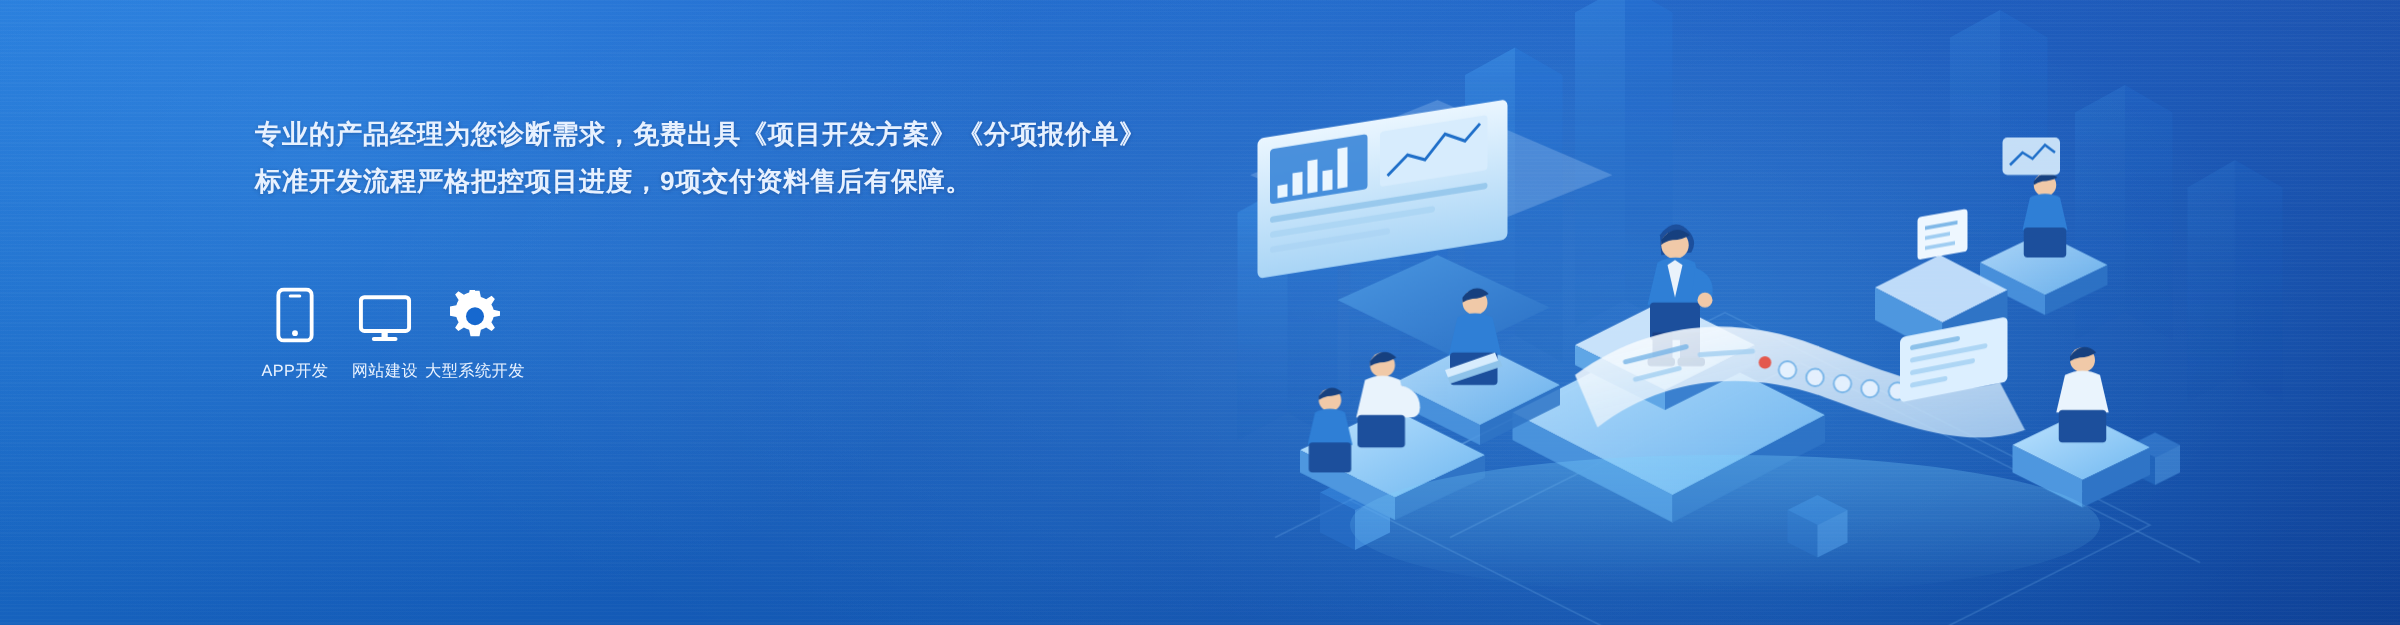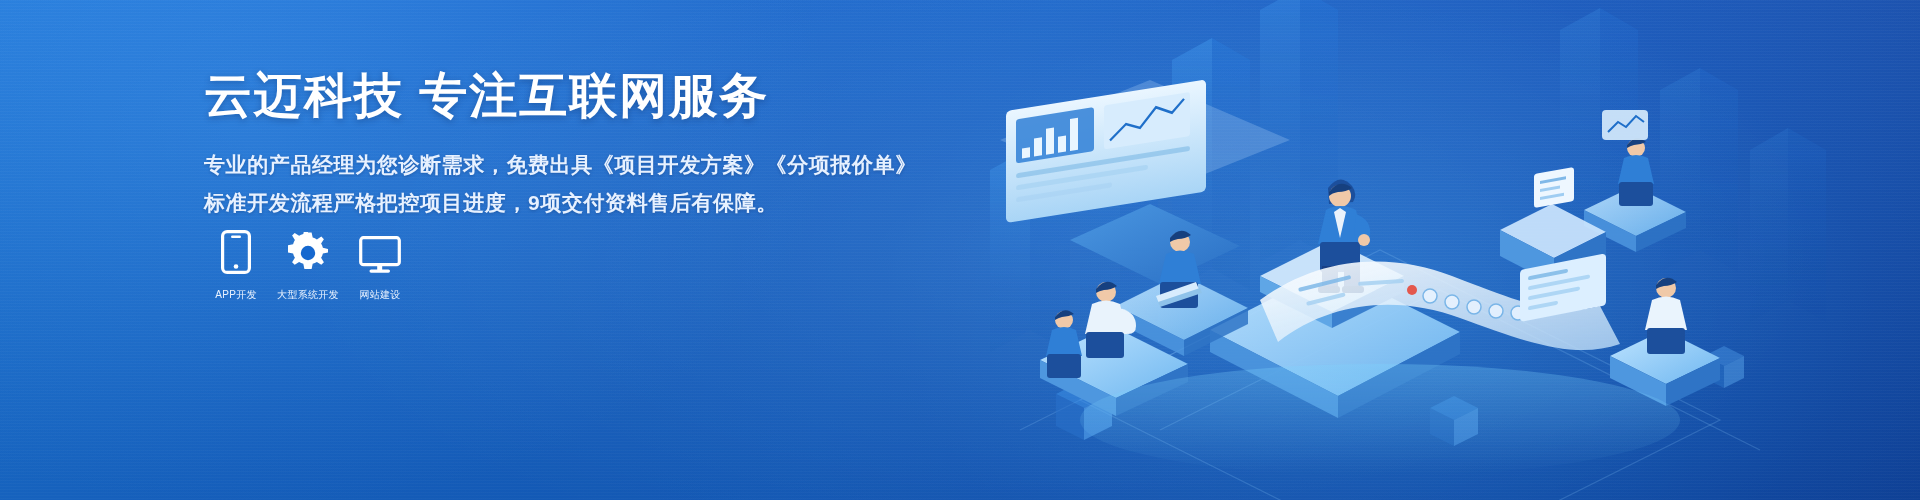--- a/index.html
+++ b/index.html
@@ -71,21 +71,21 @@
     cursor:pointer;
   }
   .svc + .svc{ margin-left:0px; }
   .svc-ico{
     height:46px; width:46px;
     display:flex; align-items:flex-end; justify-content:center;
   }
   .svc-ico svg{ display:block; }
   .svc-label{
     margin-top:14px;
-    font-size:10px;
+    font-size:13px;
     color:#eaf3ff;
     white-space:nowrap;
     letter-spacing:0.3px;
   }
 
   
   .art{
     position:absolute; right:0; top:0; width:960px; height:500px; z-index:10;
   }
   .art svg{ display:block; width:960px; height:500px; }
@@ -309,21 +309,20 @@
         </g>
       </g>
 
       <ellipse cx="420" cy="420" rx="300" ry="56" fill="url(#glow)"></ellipse>
     </svg>
   </div>
 
   <div class="vignette"></div>
 
   <div class="copy">
-    <h1 class="headline">云迈科技 专注互联网服务</h1>
 
     <div class="sub">
       <div>专业的产品经理为您诊断需求，免费出具《项目开发方案》《分项报价单》</div>
       <div>标准开发流程严格把控项目进度，9项交付资料售后有保障。</div>
     </div>
   </div>
 
   <div class="services">
 
     <div class="svc">
@@ -331,41 +330,41 @@
         <svg width="30" height="44" viewBox="0 0 30 44" fill="none" xmlns="http://www.w3.org/2000/svg">
           <rect x="1.6" y="1.6" width="26.8" height="40.8" rx="4.5" stroke="#ffffff" stroke-width="3.2"></rect>
           <rect x="10" y="5.5" width="10" height="2.4" rx="1.2" fill="#ffffff"></rect>
           <circle cx="15" cy="36.5" r="2.3" fill="#ffffff"></circle>
         </svg>
       </span>
       <span class="svc-label">APP开发</span>
     </div>
 
 
+
+    <div class="svc">
+      <span class="svc-ico">
+        <svg width="42" height="38" viewBox="0 0 42 38" fill="none" xmlns="http://www.w3.org/2000/svg">
+          <rect x="1.7" y="1.7" width="38.6" height="27" rx="2.8" stroke="#ffffff" stroke-width="3.2"></rect>
+          <rect x="18.2" y="28.5" width="5" height="5.5" fill="#ffffff"></rect>
+          <rect x="10.5" y="33.5" width="20.5" height="3.2" rx="1.6" fill="#ffffff"></rect>
+        </svg>
+      </span>
+      <span class="svc-label">网站建设</span>
+    </div>
 
     <div class="svc">
       <span class="svc-ico">
         <svg width="42" height="42" viewBox="0 0 42 42" xmlns="http://www.w3.org/2000/svg">
           <path fill="#ffffff" d="M21 0.5 l3.6 0 1.1 5.1 c1.5 .4 2.9 1 4.2 1.8 l4.4-2.8 2.6 2.6 -2.8 4.4 c .8 1.3 1.4 2.7 1.8 4.2
             l5.1 1.1 0 3.6 -5.1 1.1 c-.4 1.5-1 2.9-1.8 4.2 l2.8 4.4 -2.6 2.6 -4.4-2.8 c-1.3 .8-2.7 1.4-4.2 1.8
             l-1.1 5.1 -3.6 0 -3.6 0 -1.1-5.1 c-1.5-.4-2.9-1-4.2-1.8 l-4.4 2.8 -2.6-2.6 2.8-4.4 c-.8-1.3-1.4-2.7-1.8-4.2
             l-5.1-1.1 0-3.6 0-3.6 5.1-1.1 c .4-1.5 1-2.9 1.8-4.2 l-2.8-4.4 2.6-2.6 4.4 2.8 c1.3-.8 2.7-1.4 4.2-1.8
             l1.1-5.1 3.6 0 Z"></path>
           <circle cx="21" cy="21" r="7.2" fill="#1668cf"></circle>
         </svg>
       </span>
       <span class="svc-label">大型系统开发</span>
     </div>
 
-    <div class="svc">
-      <span class="svc-ico">
-        <svg width="42" height="38" viewBox="0 0 42 38" fill="none" xmlns="http://www.w3.org/2000/svg">
-          <rect x="1.7" y="1.7" width="38.6" height="27" rx="2.8" stroke="#ffffff" stroke-width="3.2"></rect>
-          <rect x="18.2" y="28.5" width="5" height="5.5" fill="#ffffff"></rect>
-          <rect x="10.5" y="33.5" width="20.5" height="3.2" rx="1.6" fill="#ffffff"></rect>
-        </svg>
-      </span>
-      <span class="svc-label">网站建设</span>
-    </div>
-
   </div>
 
 </div>
 
 </body></html>

